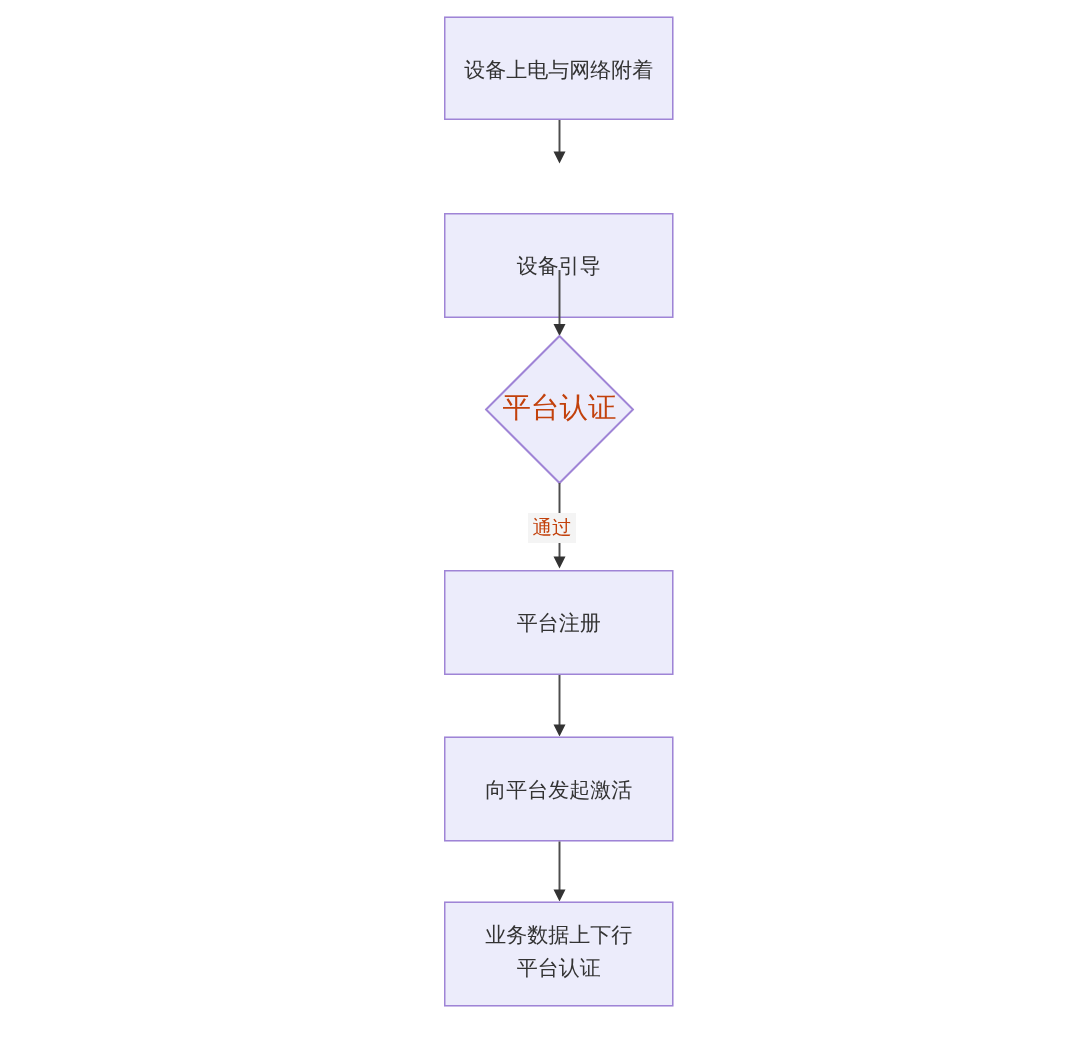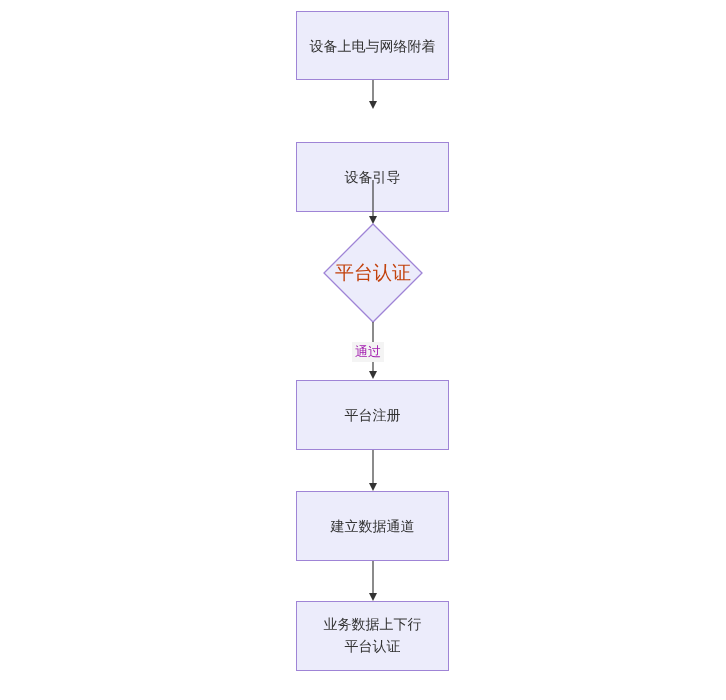--- a/index.html
+++ b/index.html
@@ -75,21 +75,21 @@
   
   .connector {
     position: absolute;
     overflow: visible;
   }
 
   
   .edge-label {
     position: absolute;
     background: #f4f4f4;
-    color: #a21caf;
+    color: #c2410c;
     font-size: 13px;
     line-height: 18px;
     padding: 1px 3px;
     white-space: nowrap;
     text-align: center;
   }
 </style>
 </head>
 <body>
 
@@ -129,21 +129,21 @@
   <div class="node" style="left:296px; top:380px; width:153px; height:70px;">
     <span class="line1">平台注册</span>
   </div>
 
   <svg class="connector" style="left:364px; top:450px; width:18px; height:42px;" viewBox="0 0 18 42">
     <line x1="9" y1="0" x2="9" y2="34" stroke="#4d4d4d" stroke-width="1.3"></line>
     <polygon points="9,41 5,33 13,33" fill="#333333"></polygon>
   </svg>
 
   <div class="node" style="left:296px; top:491px; width:153px; height:70px;">
-    <span class="line1">建立数据通道</span>
+    <span class="line1">向平台发起激活</span>
   </div>
 
   <svg class="connector" style="left:364px; top:561px; width:18px; height:41px;" viewBox="0 0 18 41">
     <line x1="9" y1="0" x2="9" y2="33" stroke="#4d4d4d" stroke-width="1.3"></line>
     <polygon points="9,40 5,32 13,32" fill="#333333"></polygon>
   </svg>
 
   <div class="node" style="left:296px; top:601px; width:153px; height:70px;font-family:Liberation Mono, monospace;">
     <span class="line1">业务数据上下行</span>
     <span class="line2">平台认证</span>

